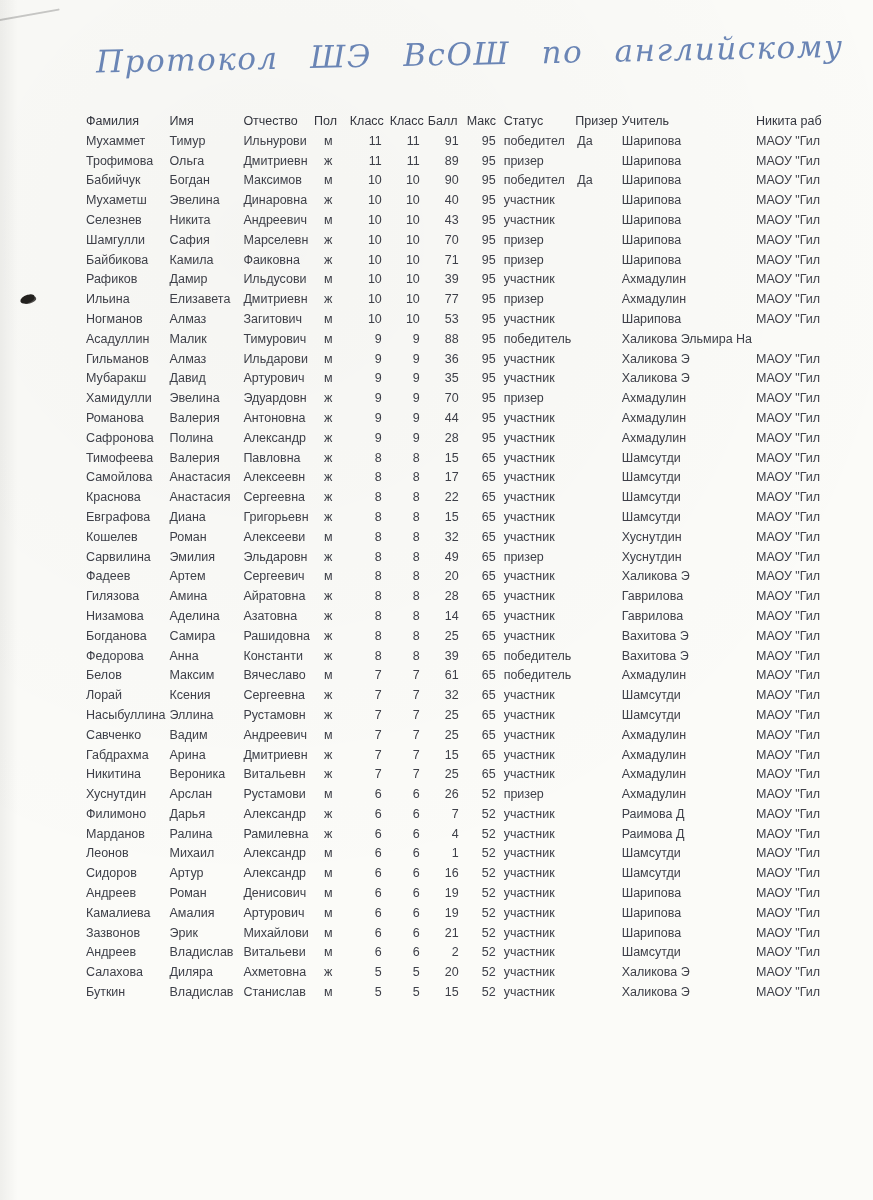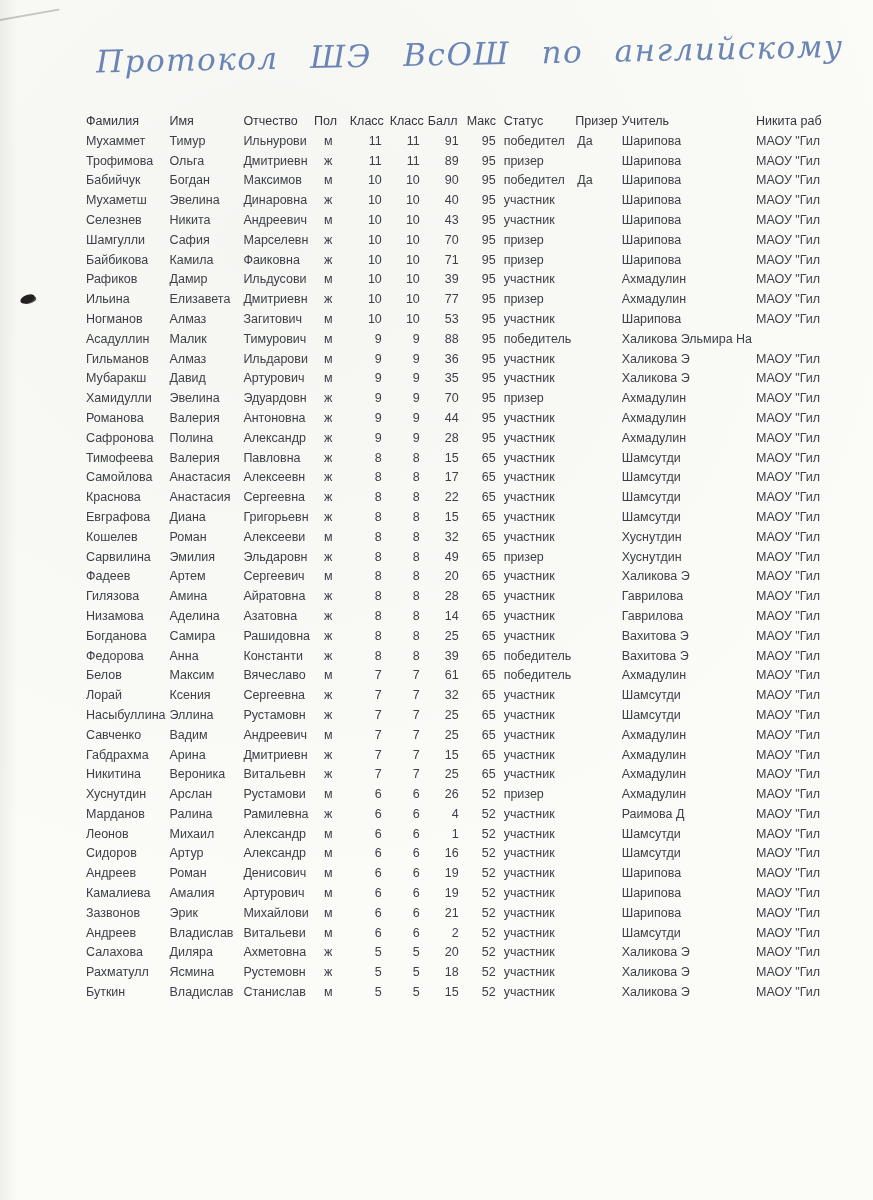--- a/index.html
+++ b/index.html
@@ -580,20 +580,34 @@
           <td>6</td>
           <td>6</td>
           <td>26</td>
           <td>52</td>
           <td>призер</td>
           <td></td>
           <td>Ахмадулин</td>
           <td>МАОУ "Гил</td>
         </tr>
         <tr>
+          <td>Филимоно</td>
+          <td>Дарья</td>
+          <td>Александр</td>
+          <td>ж</td>
+          <td>6</td>
+          <td>6</td>
+          <td>7</td>
+          <td>52</td>
+          <td>участник</td>
+          <td></td>
+          <td>Раимова Д</td>
+          <td>МАОУ "Гил</td>
+        </tr>
+        <tr>
           <td>Марданов</td>
           <td>Ралина</td>
           <td>Рамилевна</td>
           <td>ж</td>
           <td>6</td>
           <td>6</td>
           <td>4</td>
           <td>52</td>
           <td>участник</td>
           <td></td>
@@ -685,34 +699,20 @@
           <td>МАОУ "Гил</td>
         </tr>
         <tr>
           <td>Салахова</td>
           <td>Диляра</td>
           <td>Ахметовна</td>
           <td>ж</td>
           <td>5</td>
           <td>5</td>
           <td>20</td>
-          <td>52</td>
-          <td>участник</td>
-          <td></td>
-          <td>Халикова Э</td>
-          <td>МАОУ "Гил</td>
-        </tr>
-        <tr>
-          <td>Рахматулл</td>
-          <td>Ясмина</td>
-          <td>Рустемовн</td>
-          <td>ж</td>
-          <td>5</td>
-          <td>5</td>
-          <td>18</td>
           <td>52</td>
           <td>участник</td>
           <td></td>
           <td>Халикова Э</td>
           <td>МАОУ "Гил</td>
         </tr>
         <tr>
           <td>Буткин</td>
           <td>Владислав</td>
           <td>Станислав</td>

